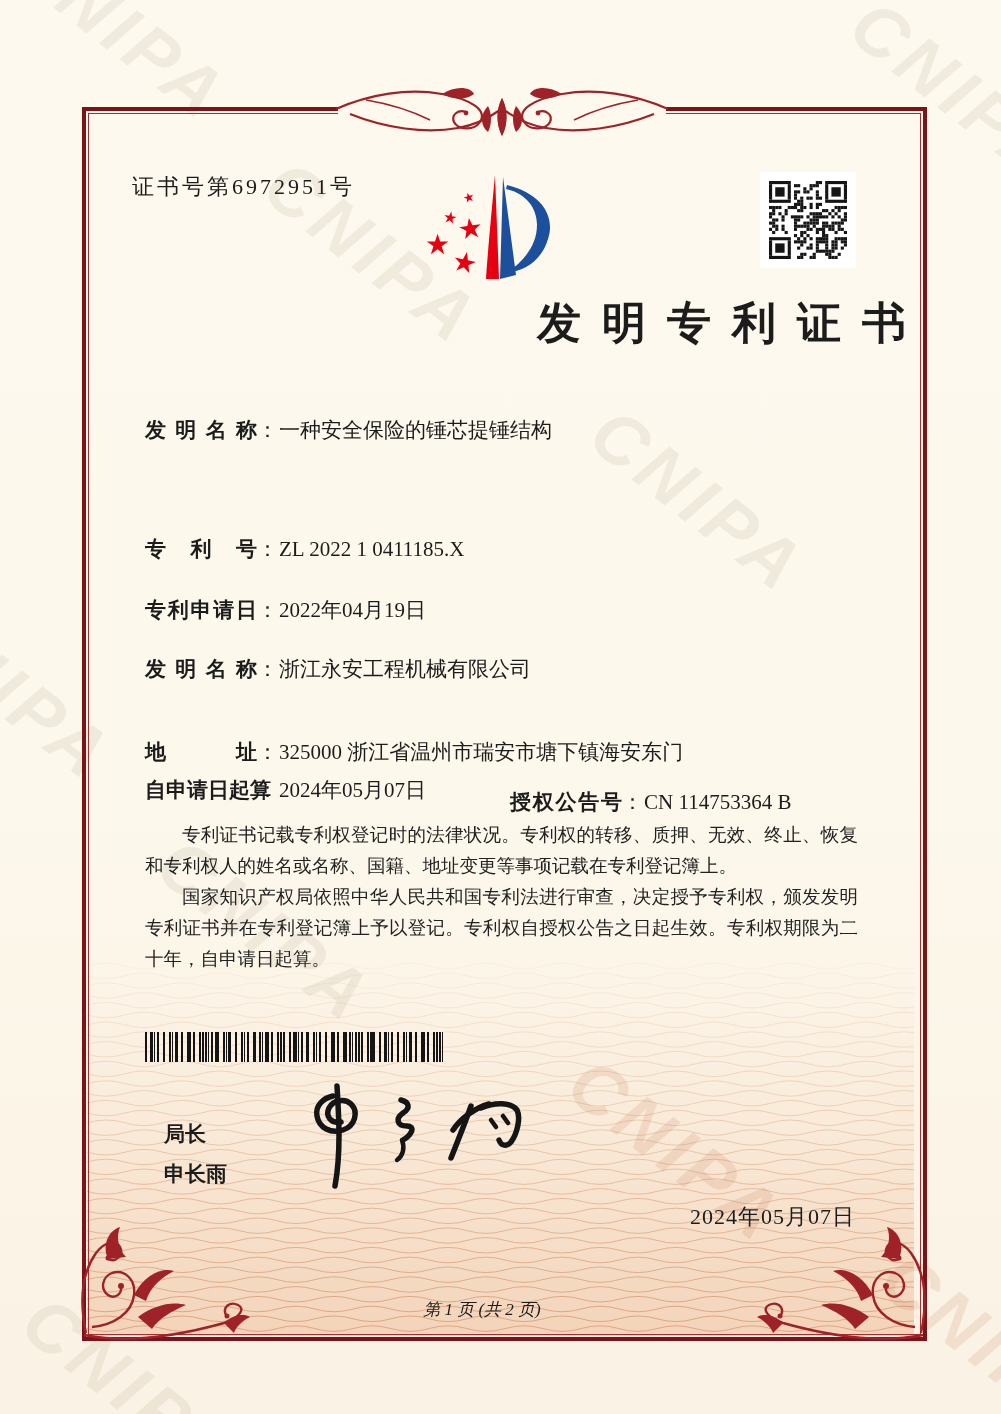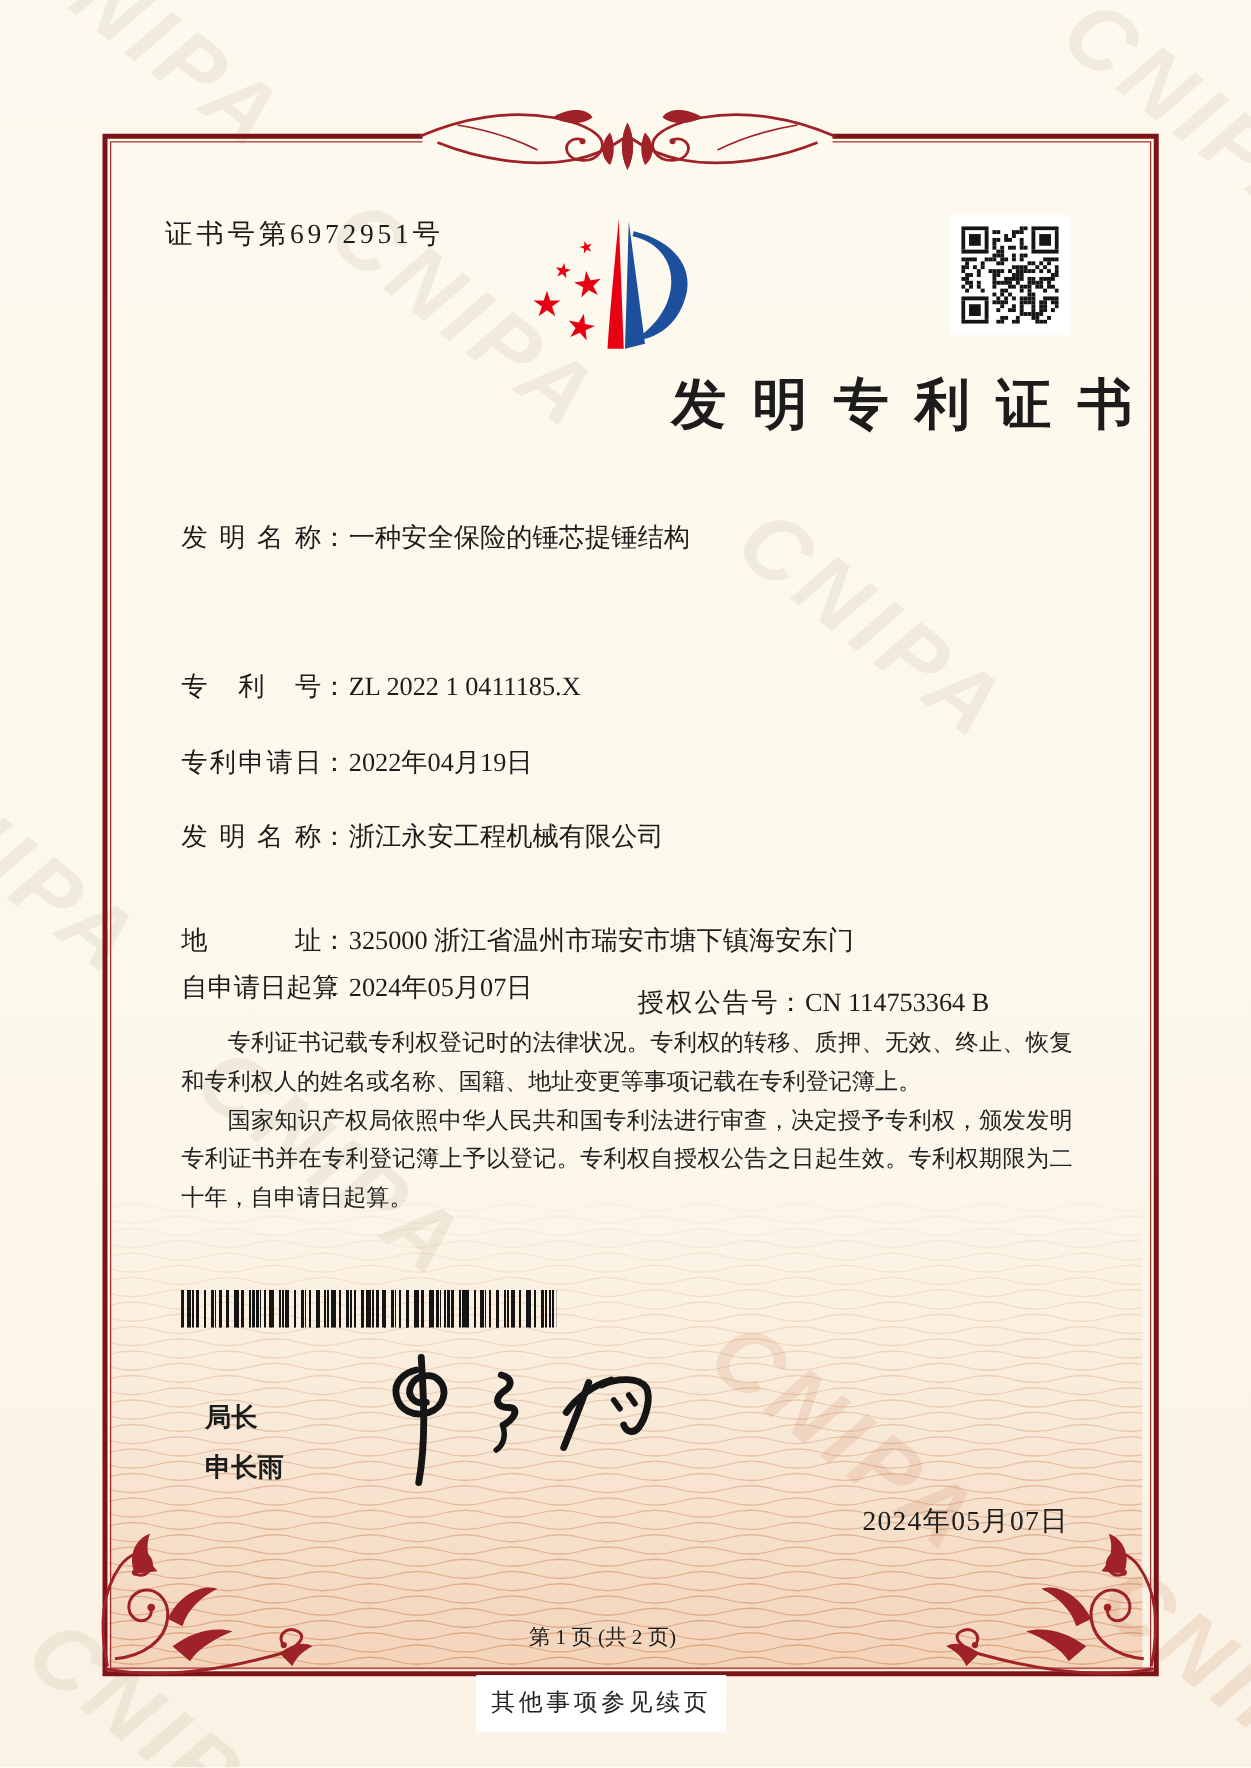--- a/index.html
+++ b/index.html
@@ -34,39 +34,39 @@
   .logo{position:absolute;left:420px;top:165px;width:170px;height:130px;z-index:5;}
   .star{position:absolute;color:#e60012;line-height:1;z-index:5;}
 
   .qr-box{position:absolute;left:760px;top:172px;width:96px;height:96px;background:#fff;z-index:5;}
   .qr-box svg{position:absolute;left:9px;top:9px;}
 
   .title{left:82px;width:845px;top:294px;text-align:right;font-size:44px;font-weight:700;
          letter-spacing:21px;padding-left:21px;box-sizing:border-box;}
 
   .row{position:absolute;left:145px;font-size:21px;z-index:5;color:#1c1c1c;white-space:nowrap;}
-  .lab{display:inline-block;width:112px;text-align:justify;text-align-last:justify;vertical-align:bottom;}
+  .lab{display:inline-block;width:112px;text-align:justify;text-align-last:justify;vertical-align:bottom;font-weight:bold;}
   .colon{display:inline-block;width:22px;}
   .pair2{position:absolute;left:365px;top:12px;}
 
   .legal{position:absolute;left:145px;top:820px;width:713px;font-size:18.5px;line-height:31px;
          text-align:justify;color:#222;z-index:5;}
   .legal p{margin:0;text-indent:2em;}
 
   .barcode{position:absolute;left:145px;top:1032px;width:300px;height:30px;z-index:5;
     background-image:
       repeating-linear-gradient(90deg,#141414 0 2px,rgba(0,0,0,0) 2px 6px),
       repeating-linear-gradient(90deg,#141414 0 1px,rgba(0,0,0,0) 1px 9px),
       repeating-linear-gradient(90deg,rgba(0,0,0,0) 0 5px,#141414 5px 7px,rgba(0,0,0,0) 7px 13px);}
 
   .signer{font-family:"Liberation Sans","DejaVu Sans",sans-serif;font-weight:700;font-size:21px;margin-left:19px;}
   .sig{position:absolute;left:285px;top:1078px;z-index:5;}
 
   .date{left:690px;top:1202px;font-size:22px;letter-spacing:1px;}
-  .pageno{left:382px;top:1298px;width:200px;text-align:center;font-size:17px;}
+  .pageno{left:382px;top:1298px;width:200px;text-align:center;font-size:17px;font-style:italic;}
   .footnote{position:absolute;left:381px;top:1340px;width:200px;height:46px;background:#ffffff;
             z-index:5;text-align:center;line-height:46px;font-size:19px;letter-spacing:3px;color:#222;}
 </style>
 </head>
 <body>
 
 <div class="page">
 
   <span class="wm" style="left:372px;top:252px">CNIPA</span>
   <span class="wm" style="left:120px;top:28px">CNIPA</span>
@@ -435,15 +435,14 @@
       <path d="M196,30 C210,24 226,24 232,32 C236,40 232,56 226,64 C222,69 216,68 214,62"></path>
       <path d="M206,42 L211,49" stroke-width="4.5"></path>
       <path d="M218,38 L223,45" stroke-width="4.5"></path>
     </g>
   </svg>
 
   <div class="txt date">2024年05月07日</div>
 
   <div class="txt pageno">第 1 页 (共 2 页)</div>
 
-  <div class="footnote">其他事项参见续页</div>
 
 </div>
 
 </body></html>

